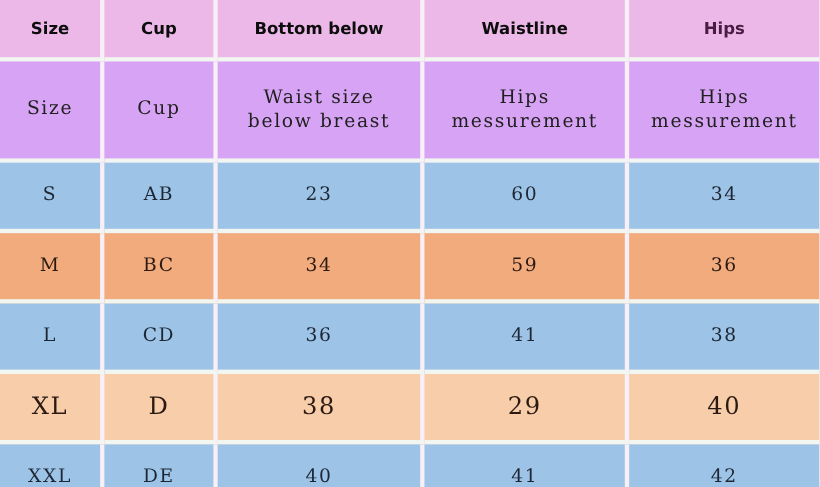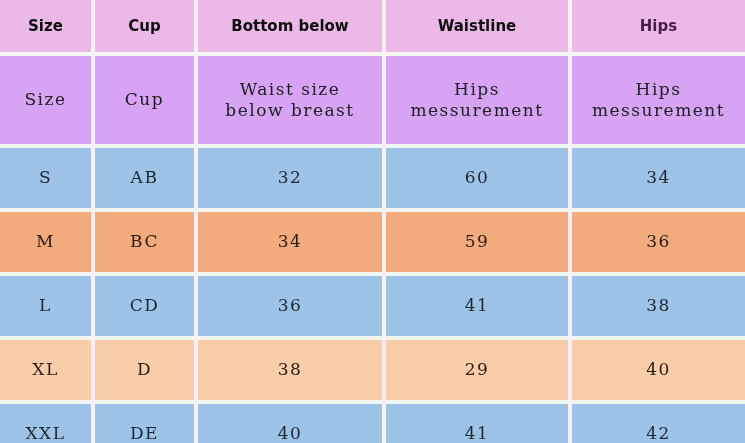--- a/index.html
+++ b/index.html
@@ -85,21 +85,21 @@
     font-family: "DejaVu Serif", serif;
     font-size: 17px;
     color: #2a1a12;
     letter-spacing: 1.5px;
   }
 
   .row-orange-light td {
     background: #f8cdaa;
     height: 60px;
     font-family: "DejaVu Serif", serif;
-    font-size: 17px;
+    font-size: 22px;
     color: #2a1a12;
     letter-spacing: 1.5px;
   }
 
   .cell-line { display: block; }
 </style>
 </head>
 <body>
 
 <table id="size-chart">
@@ -138,21 +138,21 @@
       </td>
       <td>
         <span class="cell-line">Hips</span>
         <span class="cell-line">messurement</span>
       </td>
     </tr>
 
     <tr class="row-blue">
       <td>S</td>
       <td>AB</td>
-      <td>32</td>
+      <td>23</td>
       <td>60</td>
       <td>34</td>
     </tr>
 
     <tr class="row-orange-dark">
       <td>M</td>
       <td>BC</td>
       <td>34</td>
       <td>59</td>
       <td>36</td>

